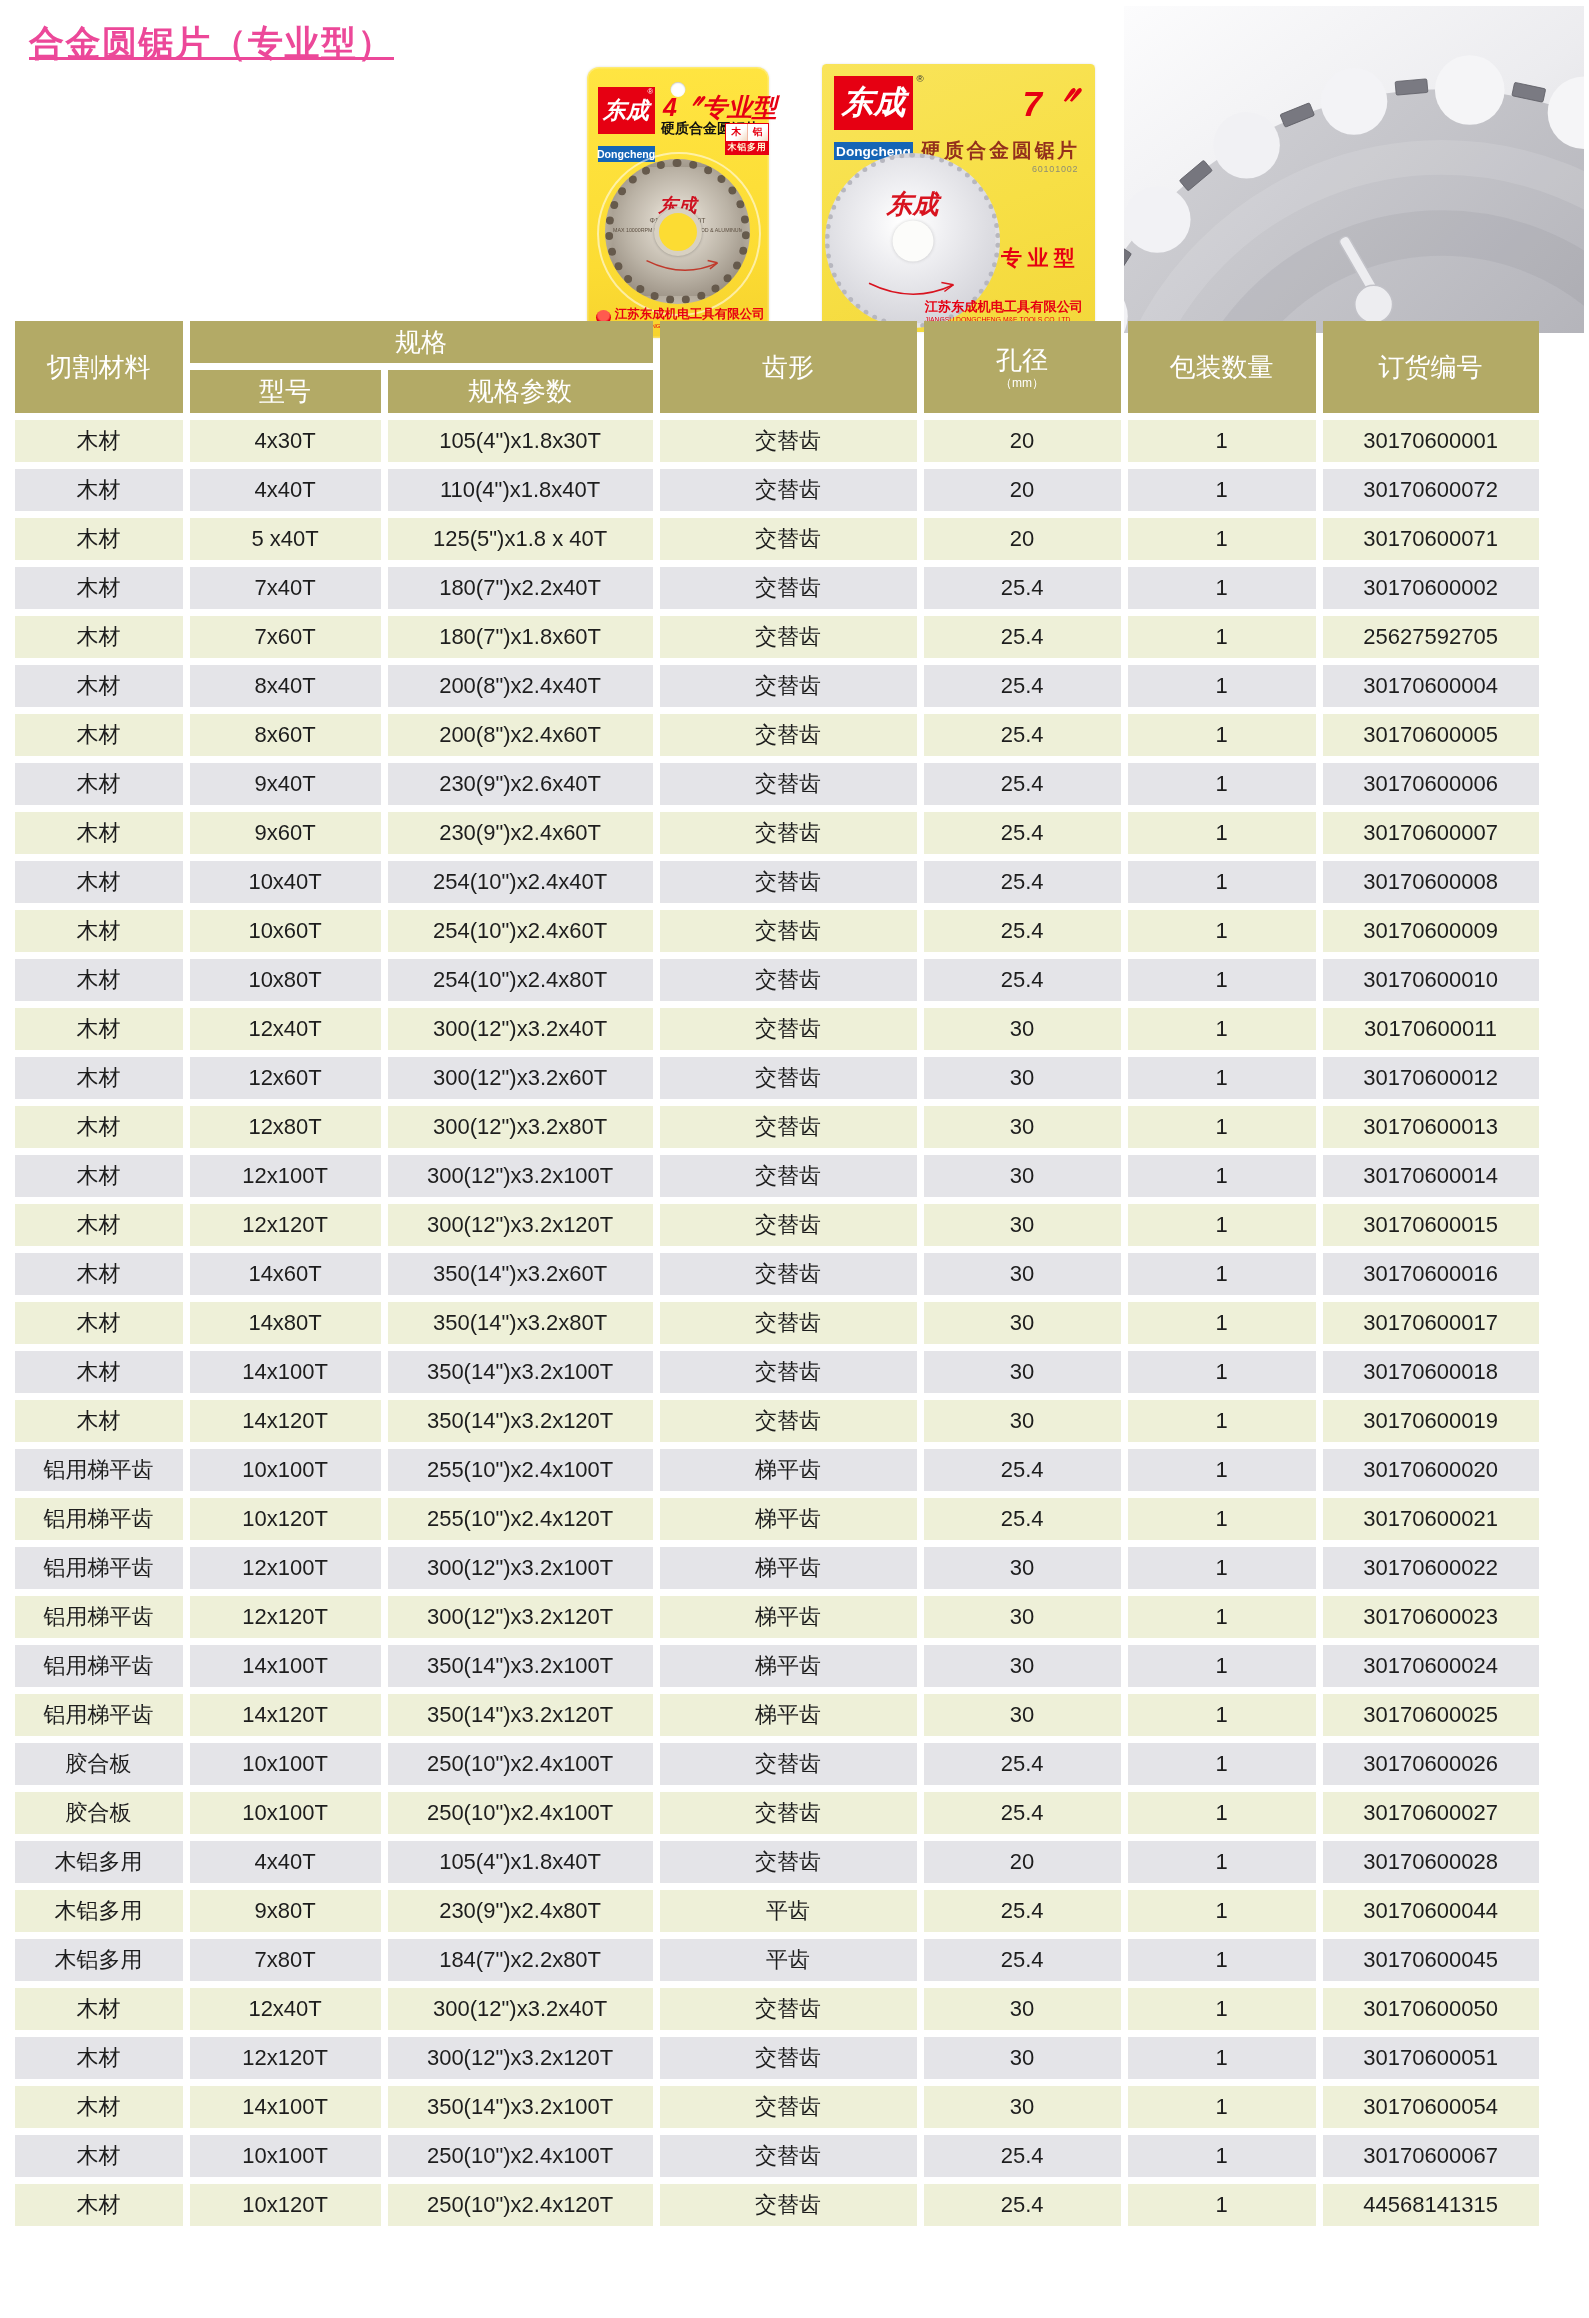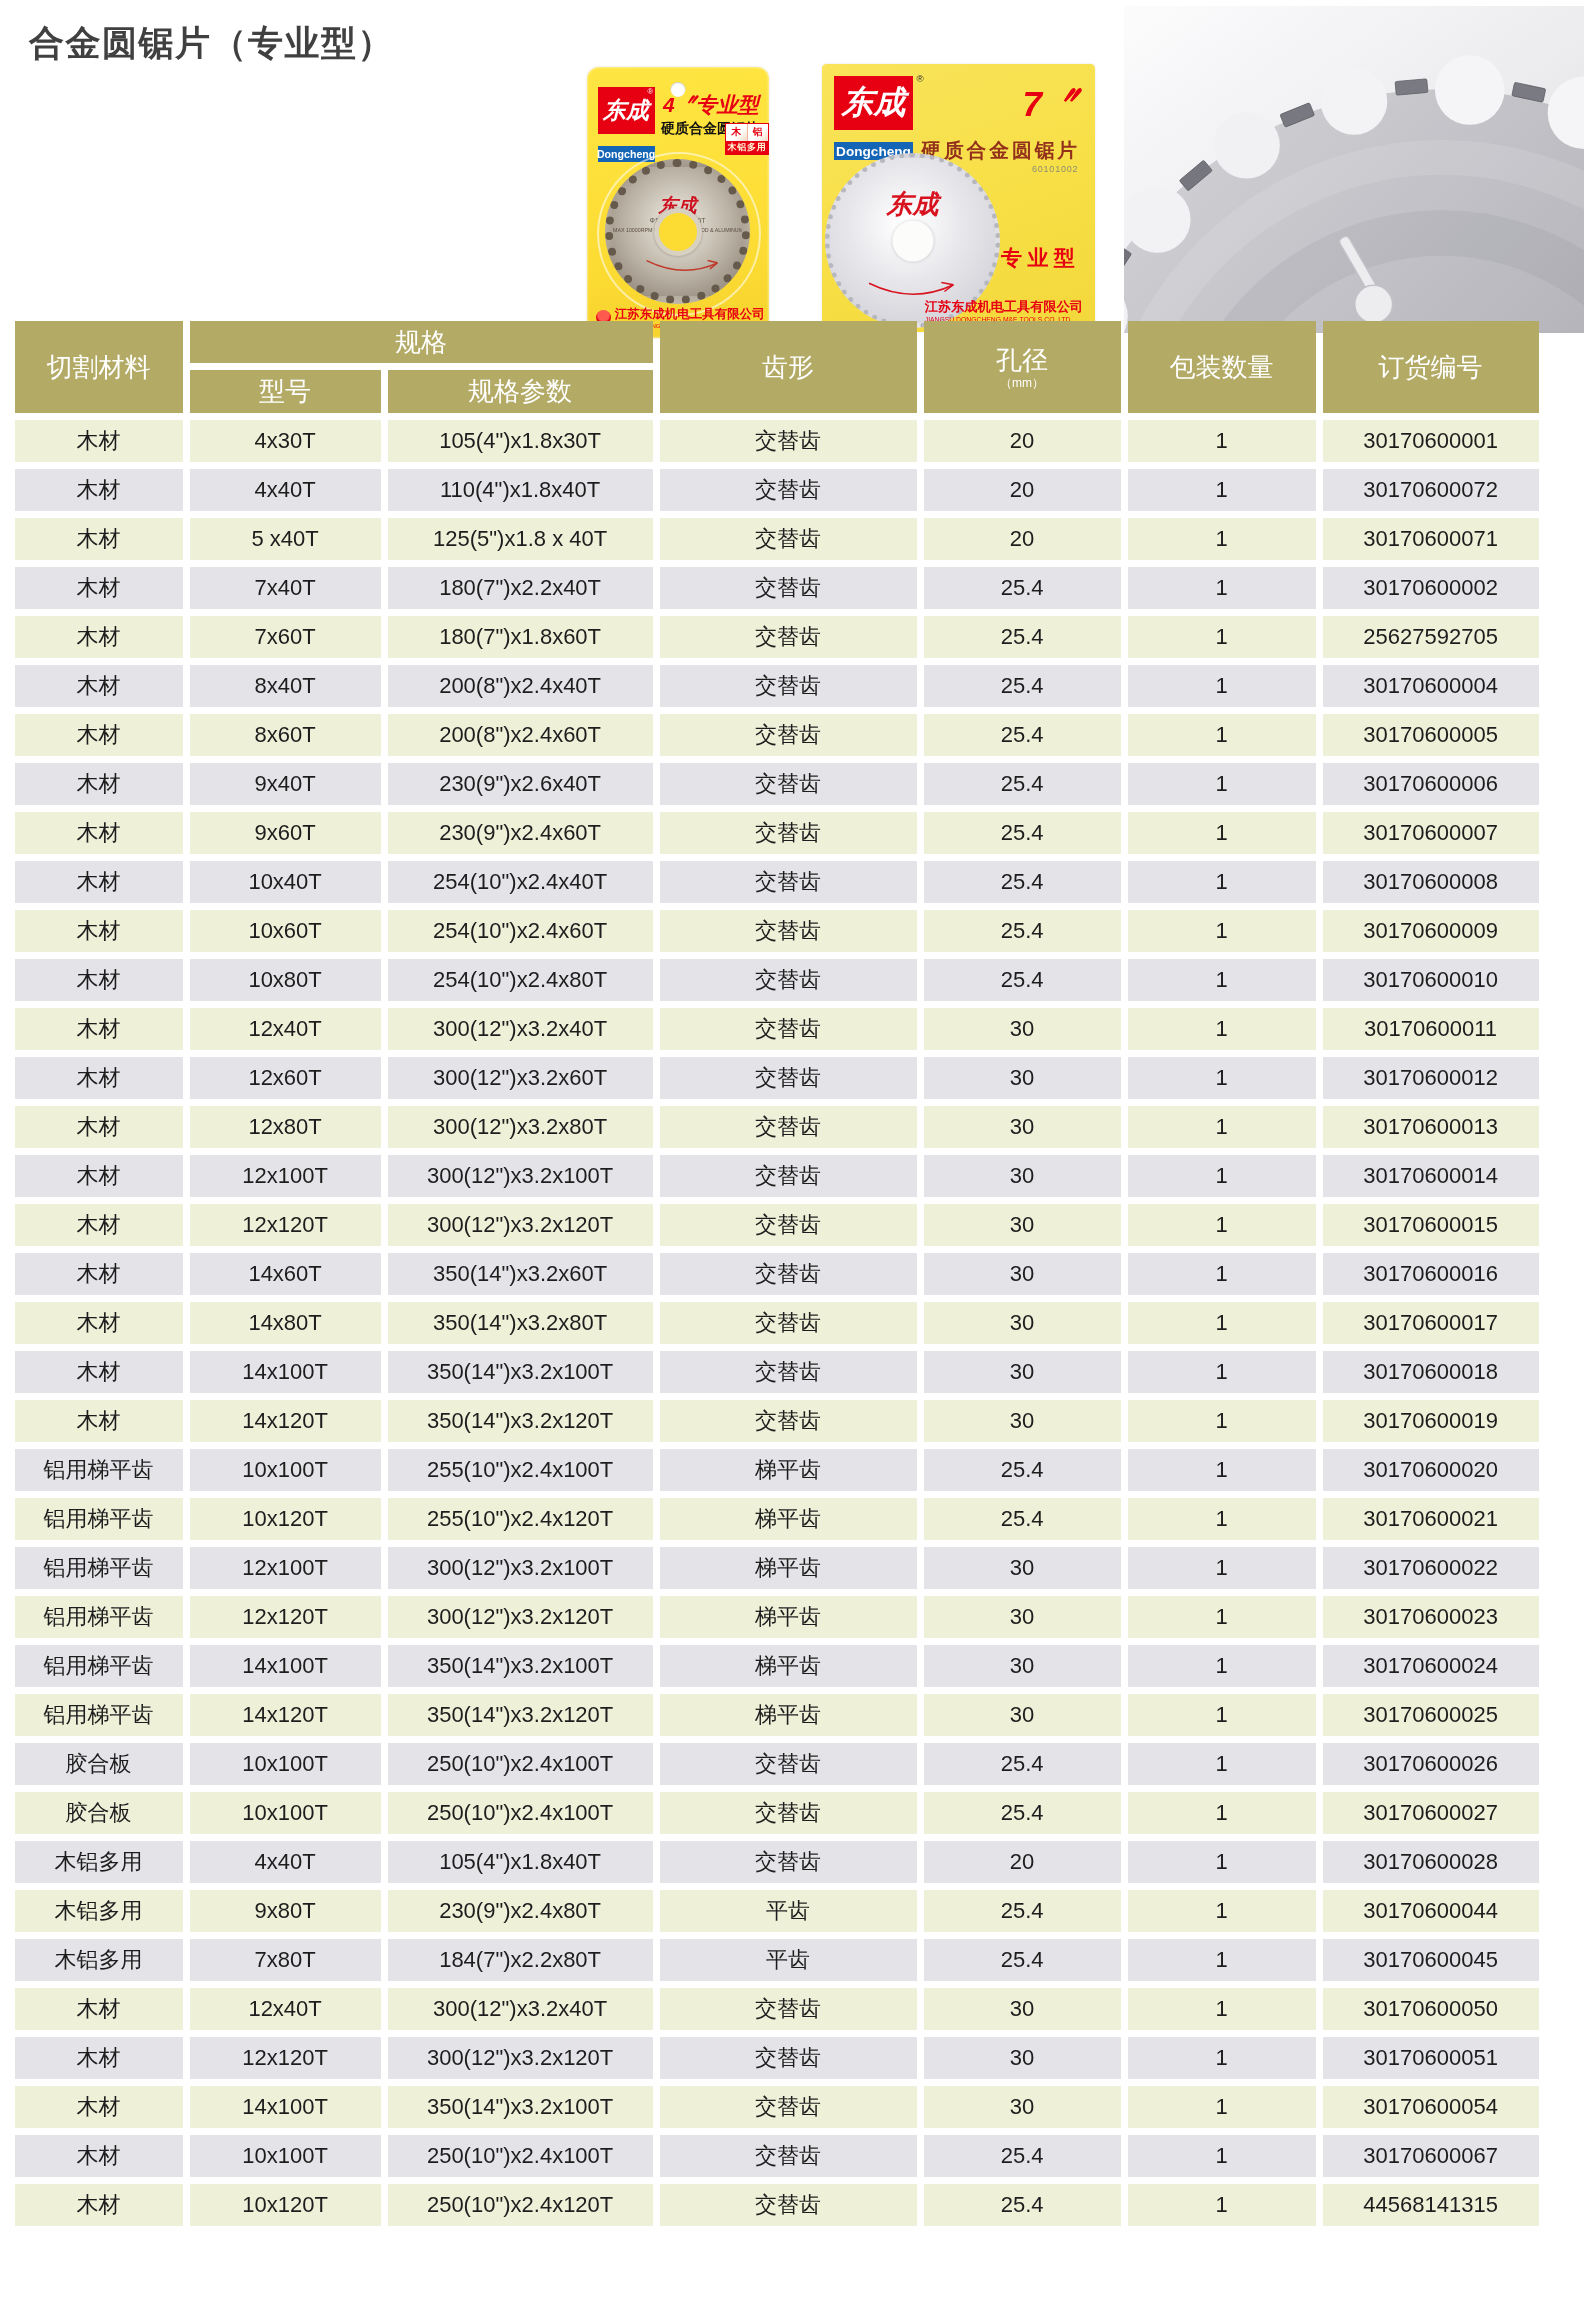--- a/index.html
+++ b/index.html
@@ -6,22 +6,23 @@
   body{
     position:relative;
     width:1590px;height:2319px;
     background:#ffffff;
     font-family:"Liberation Sans","DejaVu Sans",sans-serif;
     overflow:hidden;
   }
   
   .page-title{
     position:absolute;left:29px;top:19.7px;
-    font-size:35px;font-weight:bold;color:#404040;
+    font-size:35px;font-weight:bold;color:#ec4899;
     letter-spacing:1.5px;
+    text-decoration:underline;
   }
   
   .pack{position:absolute;box-sizing:border-box;}
   .pack-left{
     left:587px;top:67px;width:182px;height:271px;
     background:linear-gradient(175deg,#ffe542 0%,#fcdc33 70%,#f6d22e 100%);
     border-radius:12px;
     box-shadow:inset 0 0 0 1.5px rgba(255,255,255,.25), 0 0 2.3px rgba(0,0,0,.15);
   }
   .hang-hole{
@@ -40,21 +41,21 @@
   .dc-logo .en{
     background:#1565b6;color:#fff;text-align:center;font-weight:bold;
     display:flex;align-items:center;justify-content:center;margin-top:12px;
   }
   .logo-l{left:10.6px;top:19.7px;width:57px;}
   .logo-l .cn{height:47px;font-size:23px;}
   .logo-l .reg{right:1.5px;top:0.8px;font-size:7.6px;color:#fff;}
   .logo-l .en{height:16px;font-size:10.6px;}
   .pl-size{
     position:absolute;left:76px;top:24px;
-    color:#e60012;font-weight:bold;font-style:italic;font-size:21px;
+    color:#e60012;font-weight:bold;font-style:italic;font-size:25px;
     white-space:nowrap;
   }
   .pl-name{
     position:absolute;left:74px;top:53px;
     color:#111;font-weight:bold;font-size:14px;white-space:nowrap;
   }
   .pl-badge{
     position:absolute;left:138px;top:56px;width:44px;
     border:0.8px solid #e60012;background:#fff;box-sizing:border-box;
   }

